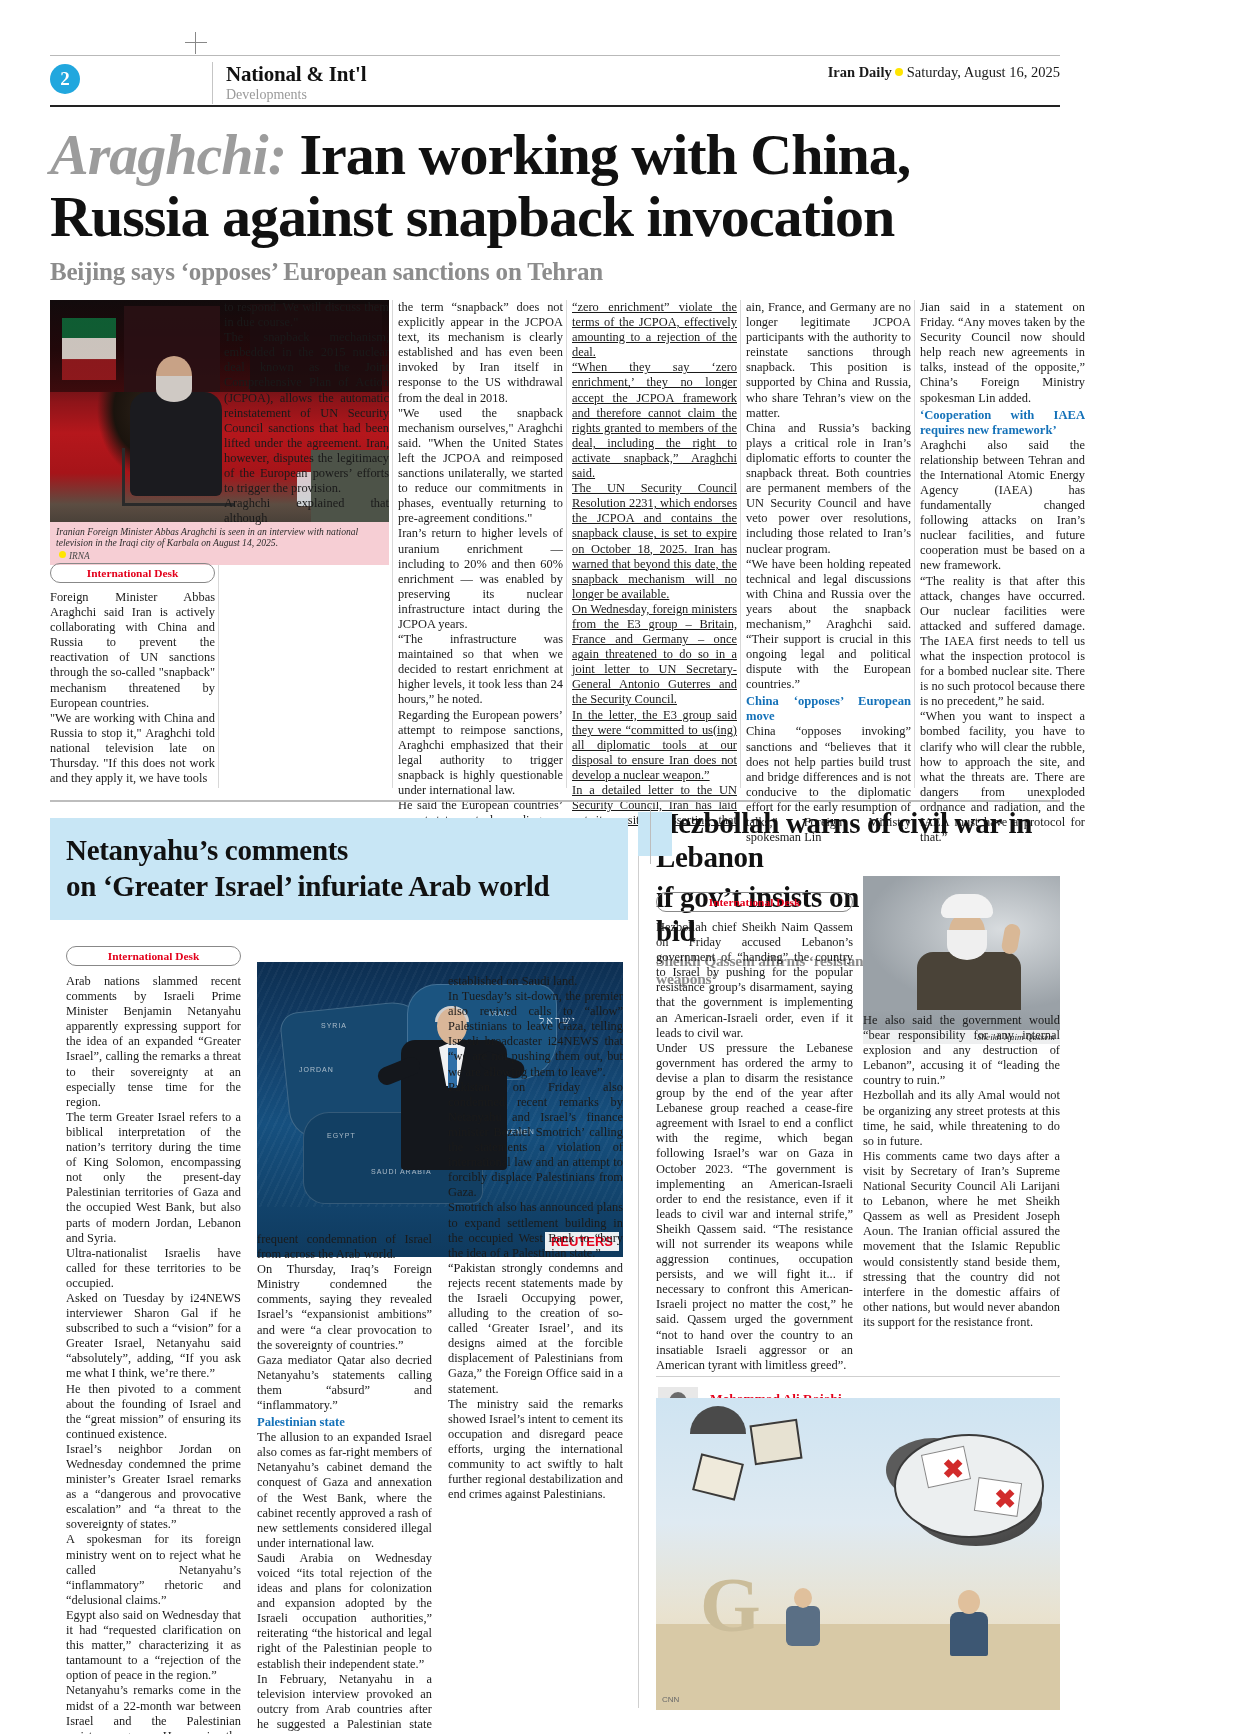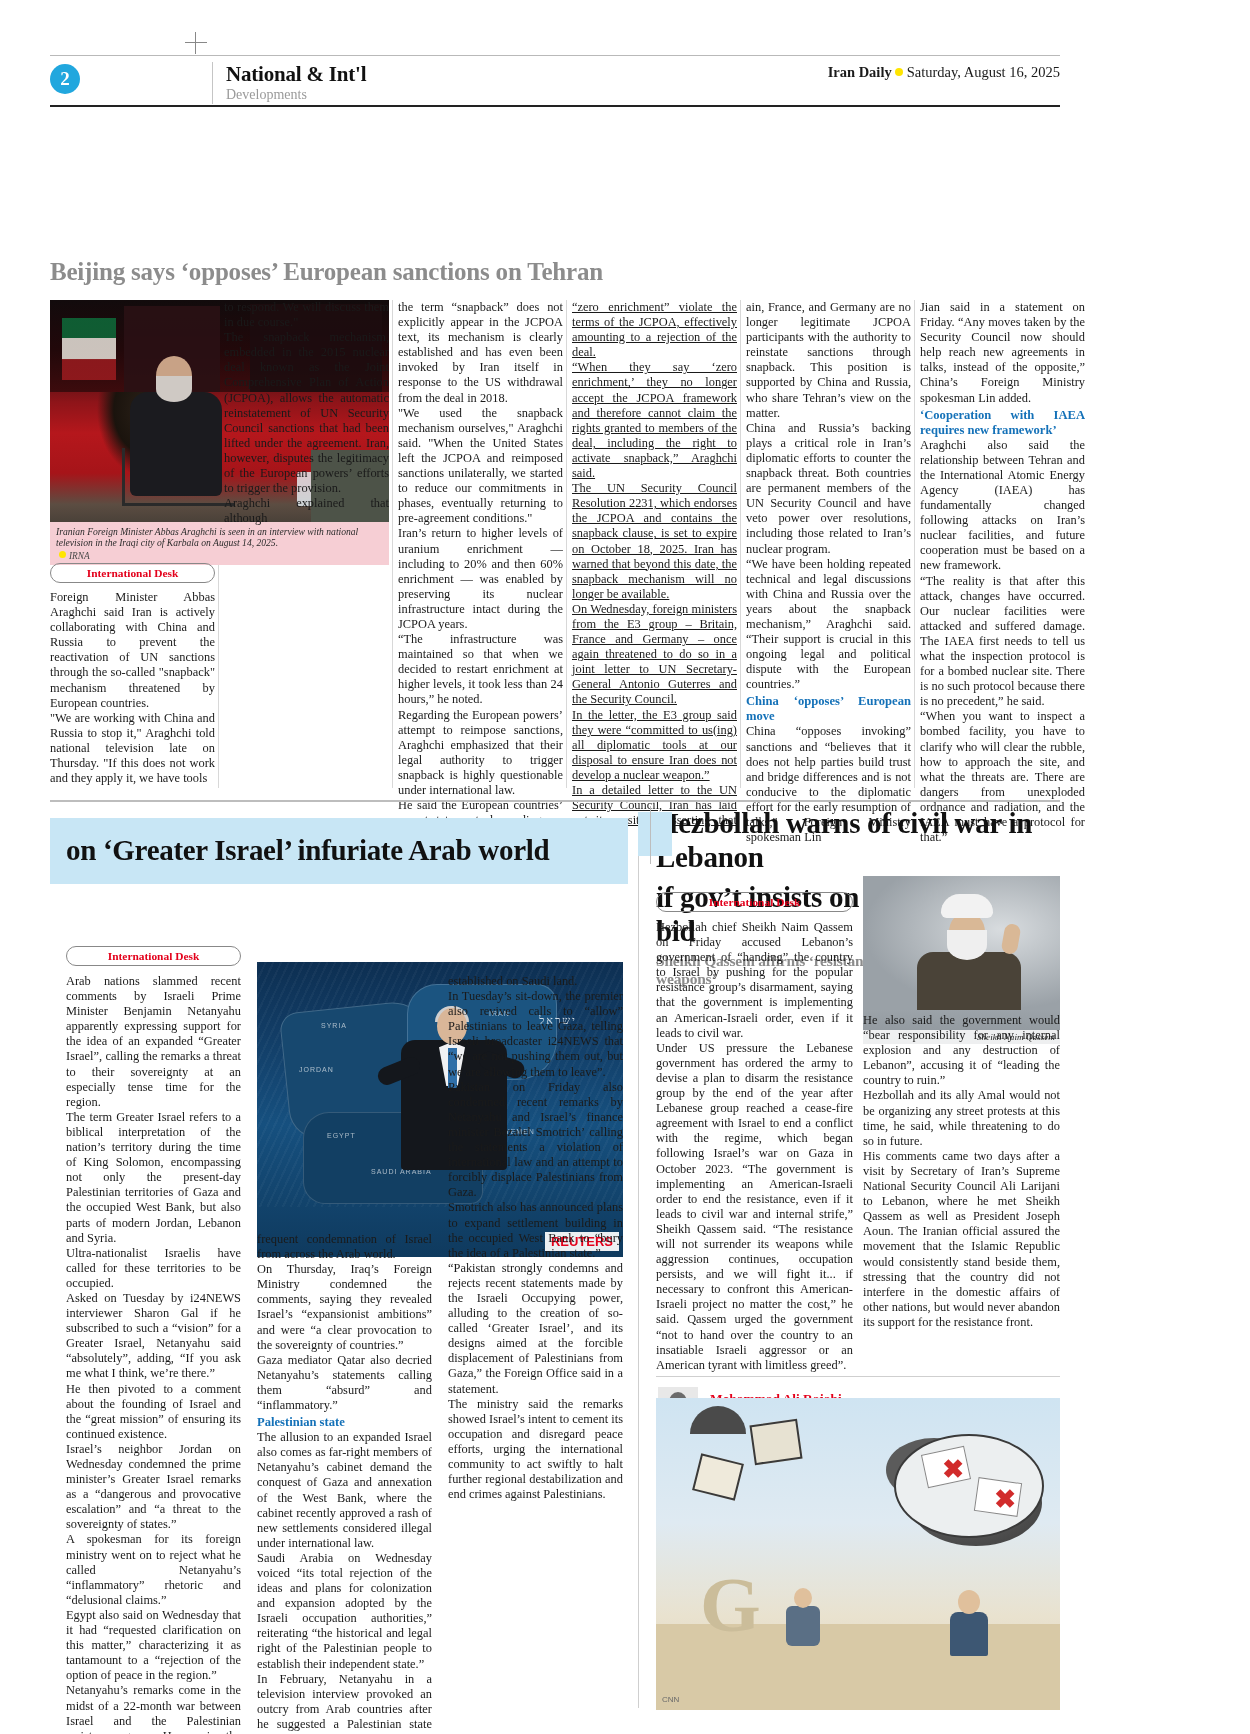--- a/index.html
+++ b/index.html
@@ -269,20 +269,21 @@
       <div class="section-divider"></div>
       <div class="section-title">National &amp; Int'l</div>
       <div class="section-sub">Developments</div>
       <div class="masthead">
         <b>Iran Daily</b><span class="dot-yellow"></span><span>Saturday, August 16, 2025</span>
       </div>
     </div>
     <div class="header-rule-bottom" style="top:50px;"></div>
   </div>
 
+  <h1 class="main-head"><span class="kicker">Araghchi:</span><span> Iran working with China, Russia against snapback invocation</span></h1>
   <div class="main-sub">Beijing says ‘opposes’ European sanctions on Tehran</div>
 
   <div class="main-body">
 
     <div class="vrule" style="left:168px;"></div>
     <div class="vrule" style="left:342px;"></div>
     <div class="vrule" style="left:516px;"></div>
     <div class="vrule" style="left:690px;"></div>
     <div class="vrule" style="left:864px;"></div>
 
@@ -348,20 +349,21 @@
 “The reality is that after this attack, changes have occurred. Our nuclear facilities were attacked and suffered damage. The IAEA first needs to tell us what the inspection protocol is for a bombed nuclear site. There is no such protocol because there is no precedent,” he said.
 “When you want to inspect a bombed facility, you have to clarify who will clear the rubble, how to approach the site, and what the threats are. There are dangers from unexploded ordnance and radiation, and the IAEA must have a protocol for that.”</p>
     </div>
   </div>
 
   <div class="mid-rule"></div>
   <div class="vsplit"></div>
 
   <div class="bl">
     <div class="bl-headbox">
+      <div class="bl-head">Netanyahu’s comments</div>
       <div class="bl-head">on ‘Greater Israel’ infuriate Arab world</div>
     </div>
     <div class="bl-desk">International Desk</div>
 
     <div class="map">
       <div class="sea"></div>
       <div class="landA"></div>
       <div class="landB"></div>
       <div class="landC"></div>
       <div class="lbl l1">SYRIA</div>

